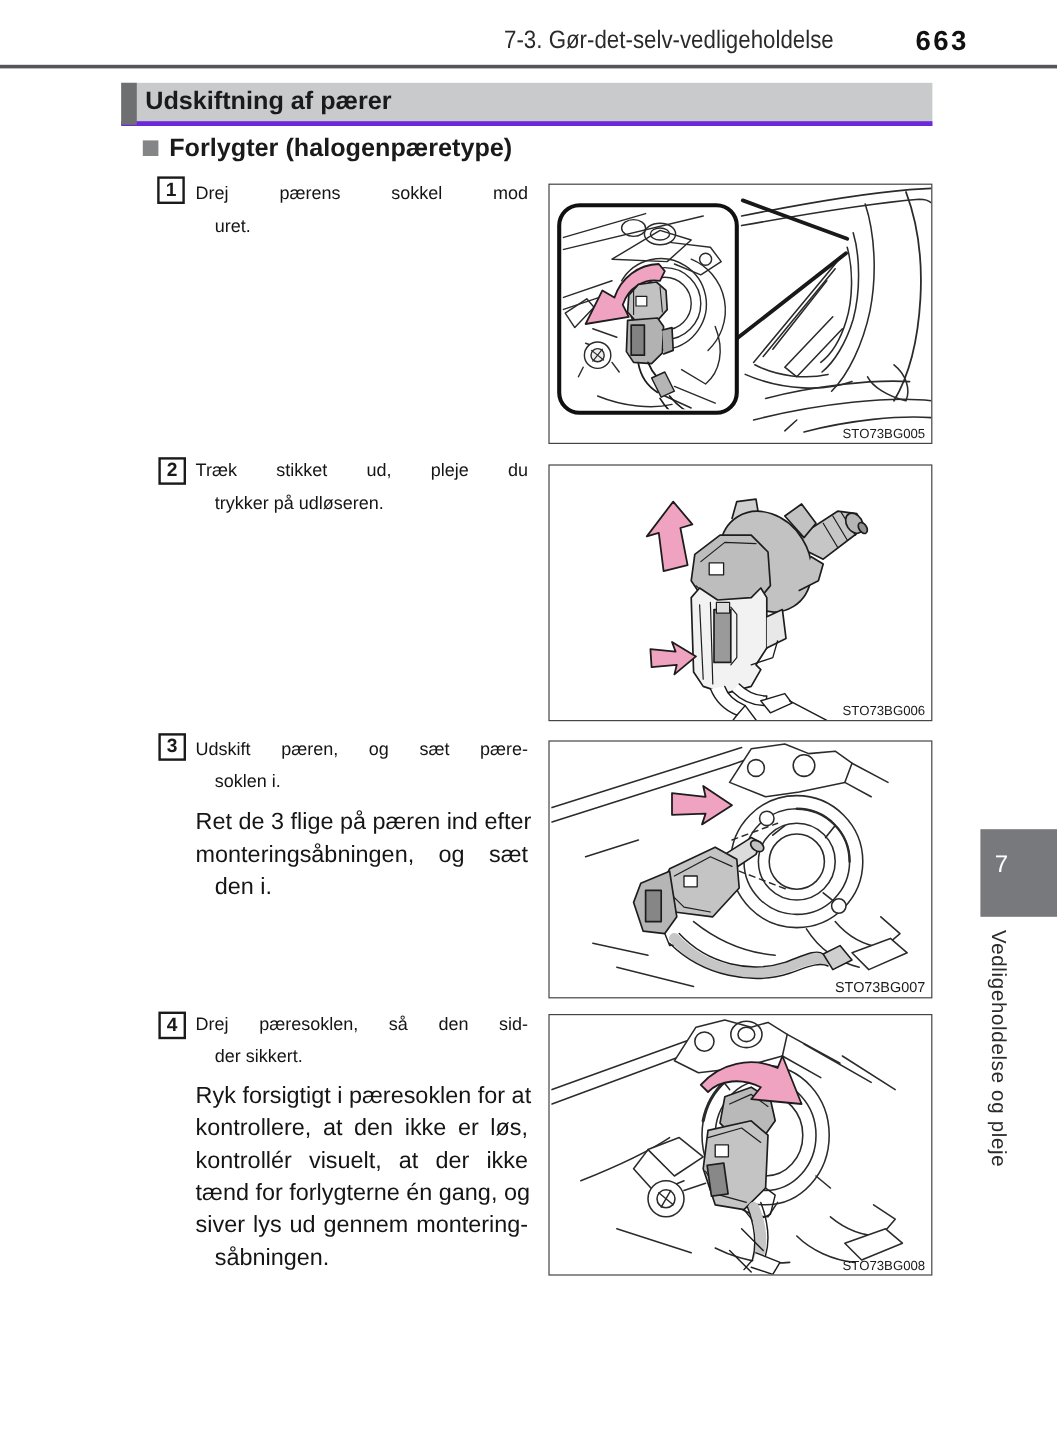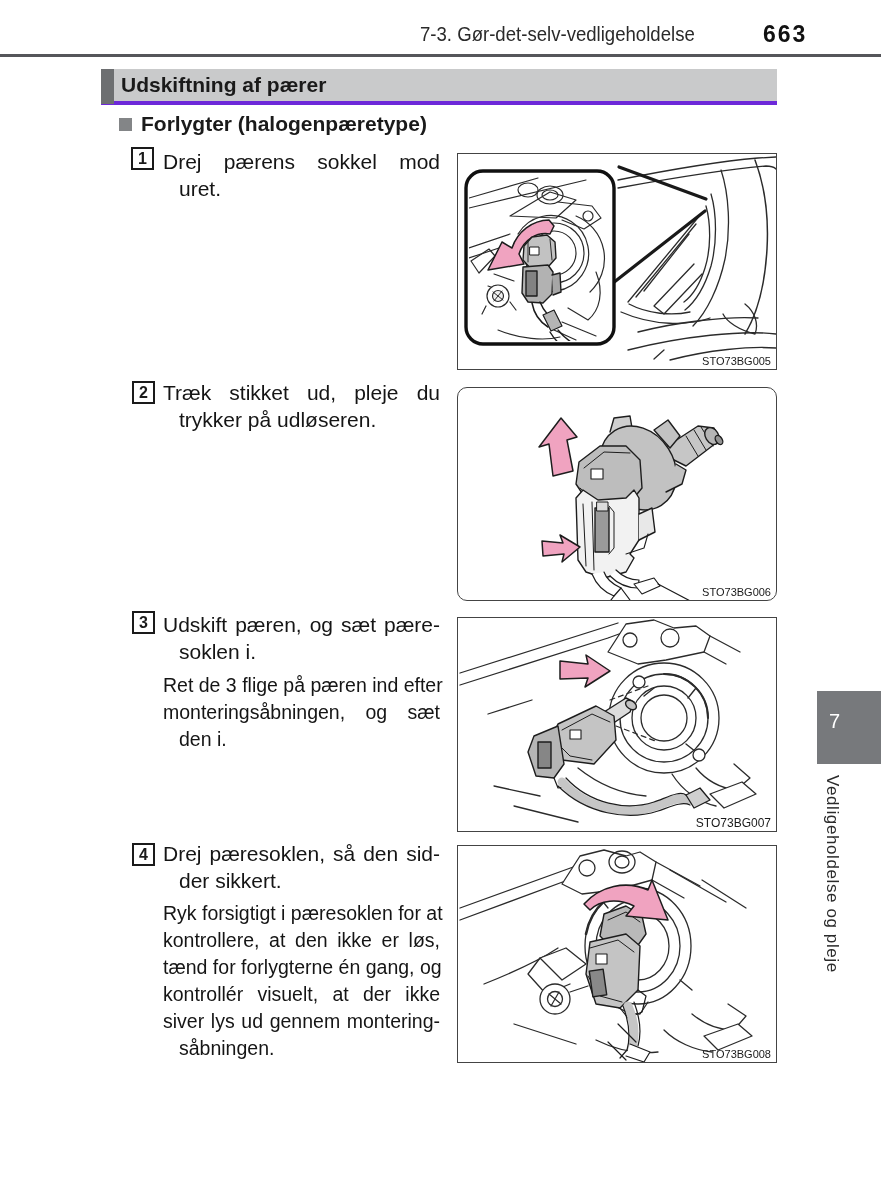--- a/index.html
+++ b/index.html
@@ -9,21 +9,21 @@
   .pageno{position:absolute;top:21px;left:763px;font-size:23px;font-weight:bold;letter-spacing:2px;color:#111;}
   .rule{position:absolute;top:54px;left:0;width:881px;height:3px;background:#55565a;}
   .titlebar{position:absolute;top:69px;left:101px;width:676px;height:32px;background:#c9cacb;
             border-bottom:4px solid #6d28d9;}
   .titlebar .sq{position:absolute;left:0;top:0;width:13px;height:35px;background:#6d6f71;}
   .titlebar .t{position:absolute;left:20px;top:4px;font-size:21px;font-weight:bold;}
   .h2{position:absolute;top:112px;left:119px;font-size:21px;font-weight:bold;}
   .h2 .bullet{display:inline-block;width:13px;height:13px;background:#838587;margin-right:9px;}
   .stepnum{position:absolute;width:19px;height:19px;border:2px solid #1a1a1a;background:#fff;
            font-size:16px;font-weight:bold;text-align:center;line-height:19px;}
-  .stext{position:absolute;left:163px;width:277px;font-size:21px;line-height:27px;color:#151515;}
+  .stext{position:absolute;left:163px;width:277px;font-size:15px;line-height:27px;color:#151515;}
   .ptext{position:absolute;left:163px;width:277px;font-size:19.5px;line-height:27px;color:#151515;}
   .jl{display:block;text-align:justify;text-align-last:justify;white-space:nowrap;}
   .ll{display:block;text-align:left;margin-left:16px;}
   .fig{position:absolute;left:457px;width:318px;border:1px solid #444;background:#fff;}
   .fig svg{display:block;}
   .tab7{position:absolute;left:817px;top:691px;width:64px;height:73px;background:#77797c;}
   .tab7 span{position:absolute;left:10px;top:19px;width:15px;text-align:center;
              color:#fff;font-size:20px;}
   .vtext{position:absolute;left:822px;top:775px;writing-mode:vertical-rl;
          font-size:17px;color:#2b2b2b;letter-spacing:0.6px;}
@@ -64,22 +64,22 @@
     </div>
 
   <div class="stepnum" style="left:132px;top:843px;">4</div>
   <div class="stext" style="top:840px;">
       <span class="jl">Drej pæresoklen, så den sid-</span>
       <span class="ll">der sikkert.</span>
     </div>
   <div class="ptext" style="top:900px;">
       <span class="jl">Ryk forsigtigt i pæresoklen for at</span>
       <span class="jl">kontrollere, at den ikke er løs,</span>
+      <span class="jl">kontrollér visuelt, at der ikke</span>
       <span class="jl">tænd for forlygterne én gang, og</span>
-      <span class="jl">kontrollér visuelt, at der ikke</span>
       <span class="jl">siver lys ud gennem montering-</span>
       <span class="ll">såbningen.</span>
     </div>
 
   <div class="fig" id="fig1" style="top:153px;height:215px;">
       <svg width="318" height="215" viewBox="0 0 318 215" fill="none" stroke-linecap="round" stroke-linejoin="round">
     <g stroke="#2b2b2b" stroke-width="1.3">
 
       <path d="M160,26 C210,16 265,7 300,4 L318,3"></path>
       <path d="M160,34 C215,24 272,15 308,12 C313,12 316,13 318,15"></path>
@@ -146,21 +146,21 @@
         <path d="M74,149 C76,160 82,168 90,173" stroke-width="1.5"></path>
         <path d="M82,148 C86,158 93,165 101,169" stroke-width="1.5"></path>
         <path d="M85,161 L96,156 L104,172 L93,177 Z" fill="#b5b5b5" stroke-width="1.2"></path>
         <path d="M100,176 C108,186 118,192 128,195" stroke-width="1.4"></path>
         <path d="M92,178 C98,188 108,196 118,200" stroke-width="1.4"></path>
       </g>
     </g>
     <text x="313" y="211" text-anchor="end" font-family="Liberation Sans, sans-serif" font-size="11" fill="#1a1a1a" stroke="none">STO73BG005</text>
   </svg>
     </div>
-  <div class="fig" id="fig2" style="top:387px;height:212px;border-radius:10px;">
+  <div class="fig" id="fig2" style="top:387px;height:212px;">
       <svg width="318" height="212" viewBox="0 0 318 212" fill="none" stroke-linecap="round" stroke-linejoin="round">
 
     <path d="M103,30 L81,59 L91,56 L95,88 L115,83 L109,52 L119,49 Z" fill="#f0a3c0" stroke="#1d1d1d" stroke-width="1.5"></path>
     <g stroke="#1d1d1d" stroke-width="1.4">
 
       <path d="M152,44 L156,30 L172,28 L174,40" fill="#cfcfcf"></path>
 
       <path d="M200,64 L240,38 L256,40 L262,52 L228,78 Z" fill="#c6c6c6"></path>
       <path d="M236,42 L248,62 M243,39 L255,58 M228,48 L240,68" stroke-width="1"></path>
       <ellipse cx="254" cy="48" rx="6.5" ry="9" transform="rotate(-32 254 48)" fill="#b5b5b5"></ellipse>

